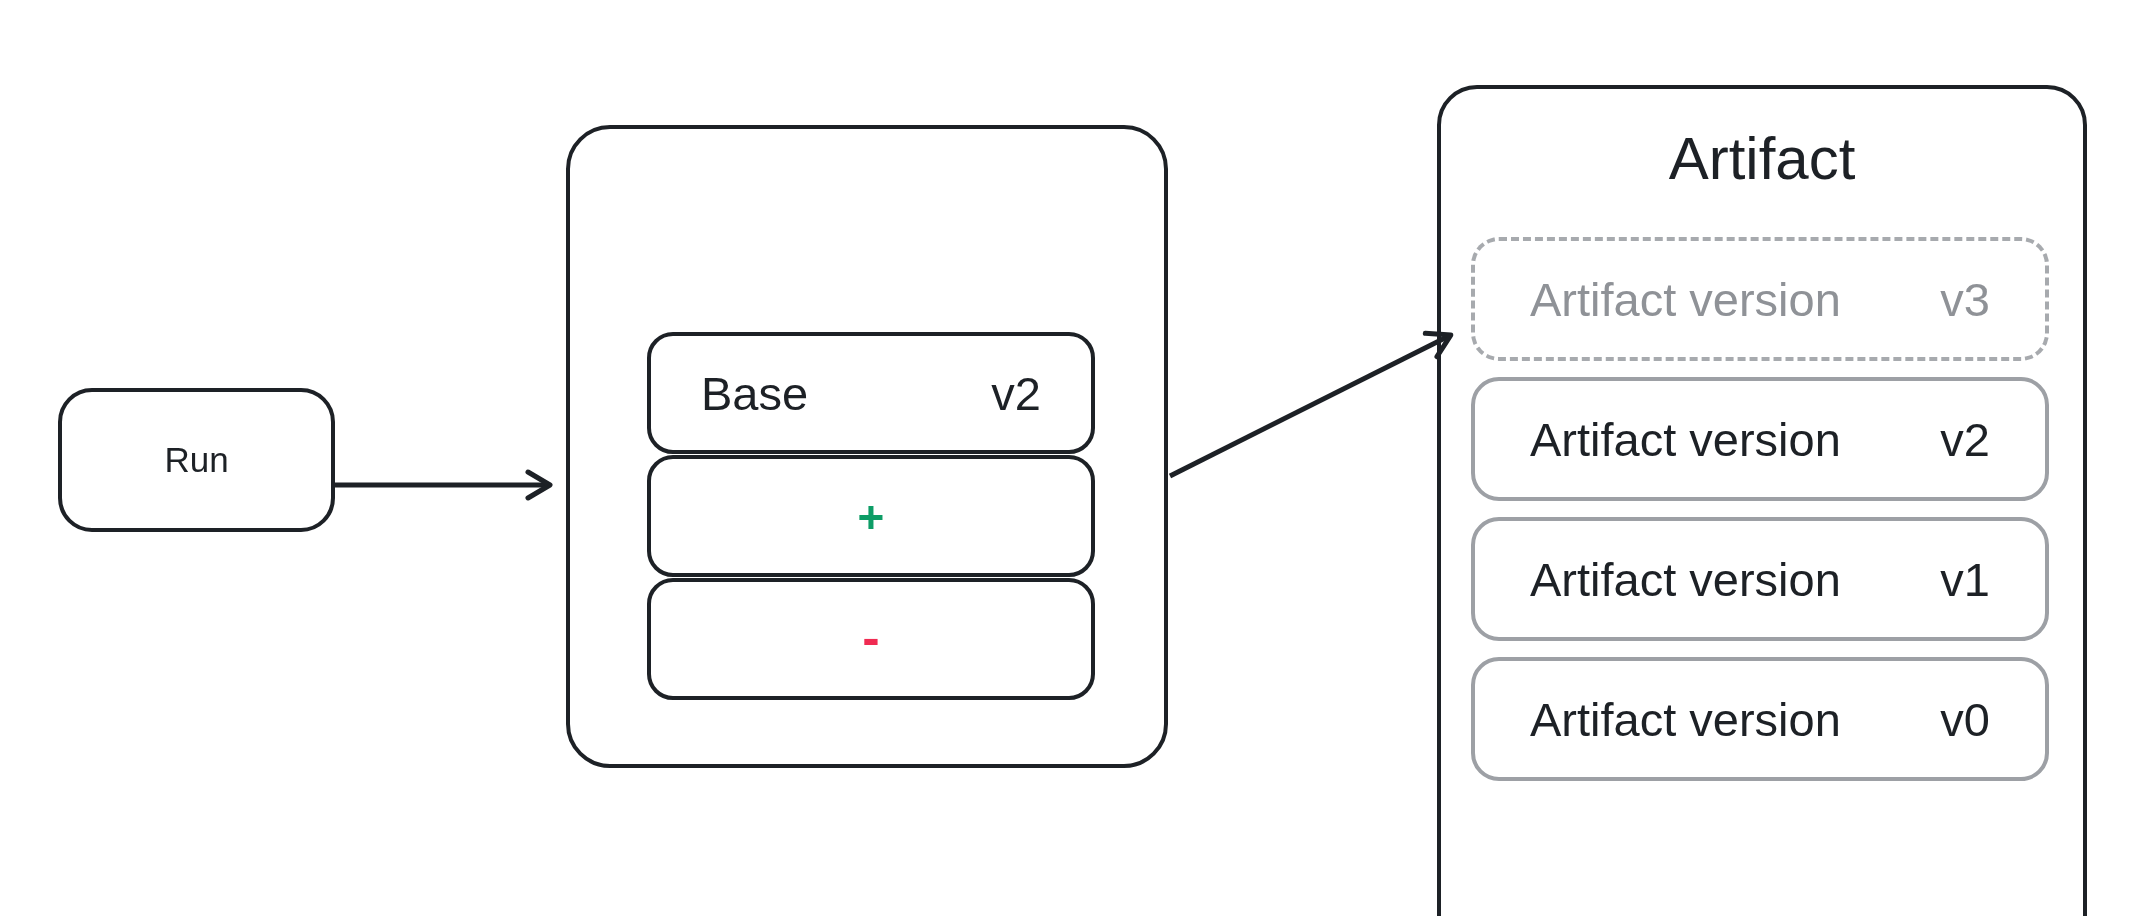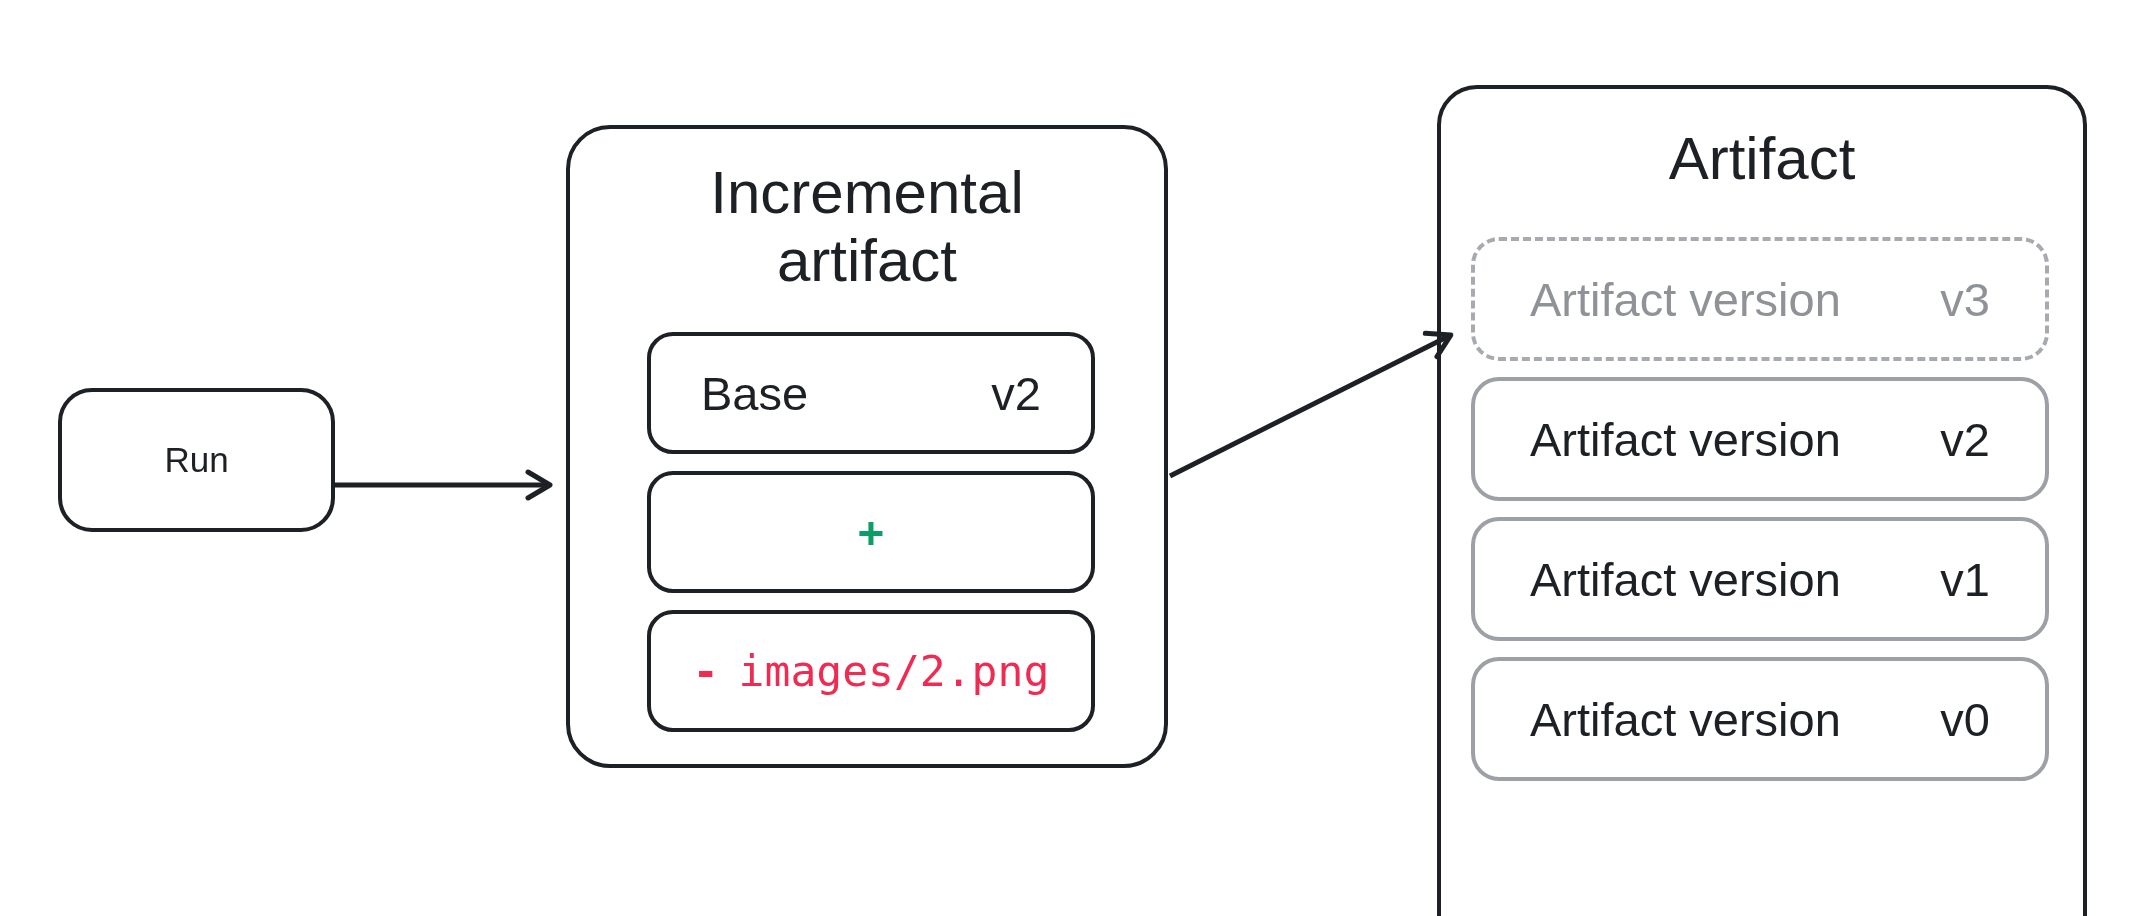--- a/index.html
+++ b/index.html
@@ -18,21 +18,21 @@
   }
   .node{position:absolute;background:#ffffff;border:4px solid var(--ink);}
   .run-node{left:58px;top:388px;width:277px;height:144px;border-radius:34px;
     display:flex;align-items:center;justify-content:center;font-size:35px;}
   .inc-node{left:566px;top:125px;width:602px;height:643px;border-radius:44px;}
   .art-node{left:1437px;top:85px;width:650px;height:883px;border-radius:40px;}
   .node-title{text-align:center;font-size:60px;line-height:68px;}
   .inc-node .node-title{margin-top:30px;padding:0 42px;}
   .art-node .node-title{margin-top:36px;}
   .inc-rows{position:absolute;left:77px;top:203px;width:448px;
-    display:flex;flex-direction:column;gap:17px;}
+    display:flex;flex-direction:column;gap:1px;}
   .row{height:122px;border:4px solid var(--ink);border-radius:26px;background:#fff;
     display:flex;align-items:center;font-size:47px;}
   .kv{justify-content:space-between;padding:0 50px;}
   .mono-row{justify-content:center;gap:20px;
     font-family:"DejaVu Sans Mono","Liberation Mono",monospace;font-size:43px;}
   .mono-row .op{font-weight:bold;}
   .added{color:var(--green);}
   .removed{color:var(--red);}
   .art-rows{position:absolute;left:30px;top:148px;width:578px;
     display:flex;flex-direction:column;gap:16px;}
@@ -46,32 +46,30 @@
 </head>
 <body>
 
 <div class="canvas">
 
   <div class="node run-node">
     <span>Run</span>
   </div>
 
   <div class="node inc-node">
-    <div class="node-title">Incremental artifact</div>
     <div class="inc-rows">
       <div class="row kv">
         <span>Base</span>
         <span>v2</span>
       </div>
       <div class="row mono-row added">
         <span class="op">+</span>
       </div>
       <div class="row mono-row removed">
         <span class="op">-</span>
-        <span>images/2.png</span>
       </div>
     </div>
   </div>
 
   <div class="node art-node">
     <div class="node-title">Artifact</div>
     <div class="art-rows">
       <div class="vrow pending">
         <span>Artifact version</span>
         <span>v3</span>

